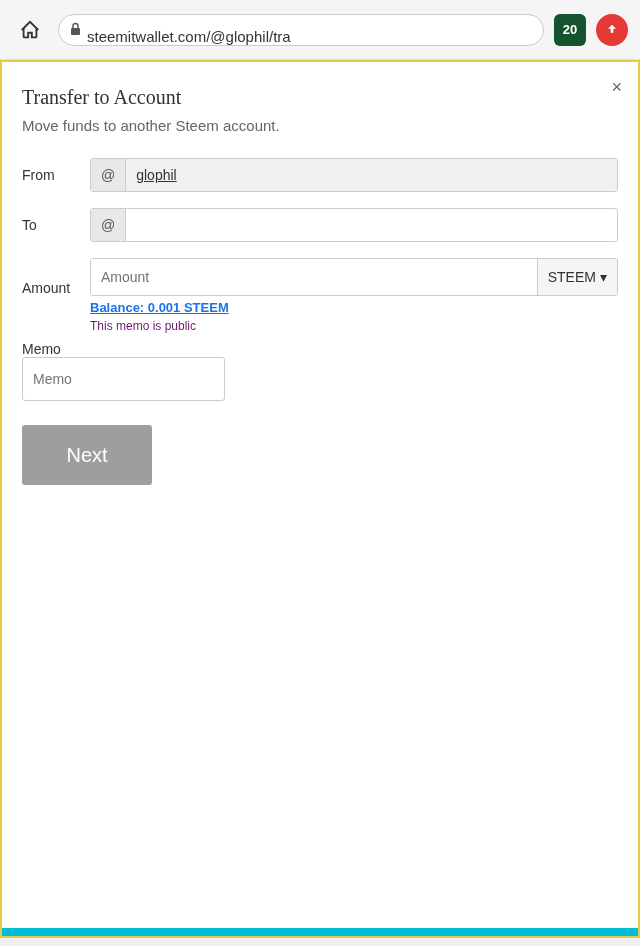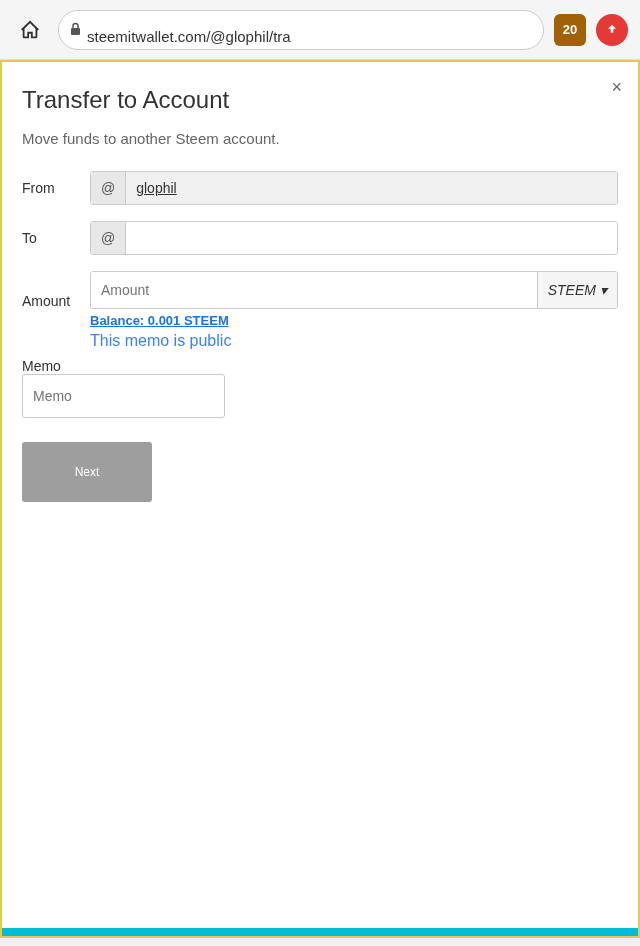--- a/index.html
+++ b/index.html
@@ -39,40 +39,40 @@
       background: white;
       border: 1px solid #ccc;
       border-radius: 20px;
       padding: 20px 14px 6px 28px;
       font-size: 15px;
       color: #333;
       display: flex;
       align-items: center;
       gap: 6px;
       position: relative;
-      height: 40px;
+      height: 32px;
       overflow: hidden;
     }
 
     .lock-icon-wrap {
       position: absolute;
       left: 10px;
       top: 50%;
       transform: translateY(-50%);
     }
 
     .address-text {
       font-size: 15px;
       color: #333;
       white-space: nowrap;
       overflow: hidden;
     }
 
     .notif-badge {
-      background: #a16207;
+      background: #14532d;
       color: white;
       border-radius: 6px;
       width: 32px;
       height: 32px;
       display: flex;
       align-items: center;
       justify-content: center;
       font-size: 13px;
       font-weight: bold;
     }
@@ -109,24 +109,25 @@
       position: absolute;
       top: 16px;
       right: 16px;
       cursor: pointer;
       font-size: 18px;
       color: #666;
       line-height: 1;
     }
 
     .modal-title {
-      font-size: 24px;
+      font-size: 20px;
       font-weight: 400;
       color: #333;
-      margin-bottom: 16px;
+      margin-bottom: 8px;
+      font-family: Liberation Serif, serif;
     }
 
     .modal-subtitle {
       font-size: 15px;
       color: #666;
       margin-bottom: 24px;
     }
 
     
     .form-row {
@@ -204,38 +205,37 @@
       background: #f5f5f5;
       border: none;
       border-left: 1px solid #ccc;
       padding: 8px 10px;
       font-size: 14px;
       color: #333;
       cursor: pointer;
       display: flex;
       align-items: center;
       gap: 4px;
-      font-style: italic;
     }
 
     .balance-link {
       display: block;
       margin-left: 68px;
       font-size: 13px;
       color: #1a73e8;
       text-decoration: underline;
       margin-bottom: 4px;
       font-weight: bold;
     }
 
     .memo-note {
       display: block;
       margin-left: 68px;
-      font-size: 16px;
-      color: #3b82f6;
+      font-size: 12px;
+      color: #701a75;
       margin-bottom: 8px;
     }
 
     .memo-row {
       display: flex;
       align-items: flex-start;
       margin-bottom: 24px;
       flex-direction: column;
     }
 
@@ -250,21 +250,21 @@
       min-height: 44px;
     }
 
     
     .next-btn {
       background: #9e9e9e;
       color: white;
       border: none;
       border-radius: 3px;
       padding: 14px 36px;
-      font-size: 12px;
+      font-size: 20px;
       cursor: pointer;
       font-weight: 500;
       width: 130px;
       height: 60px;
     }
 
     
     .bottom-bar {
       position: absolute;
       bottom: 0;

